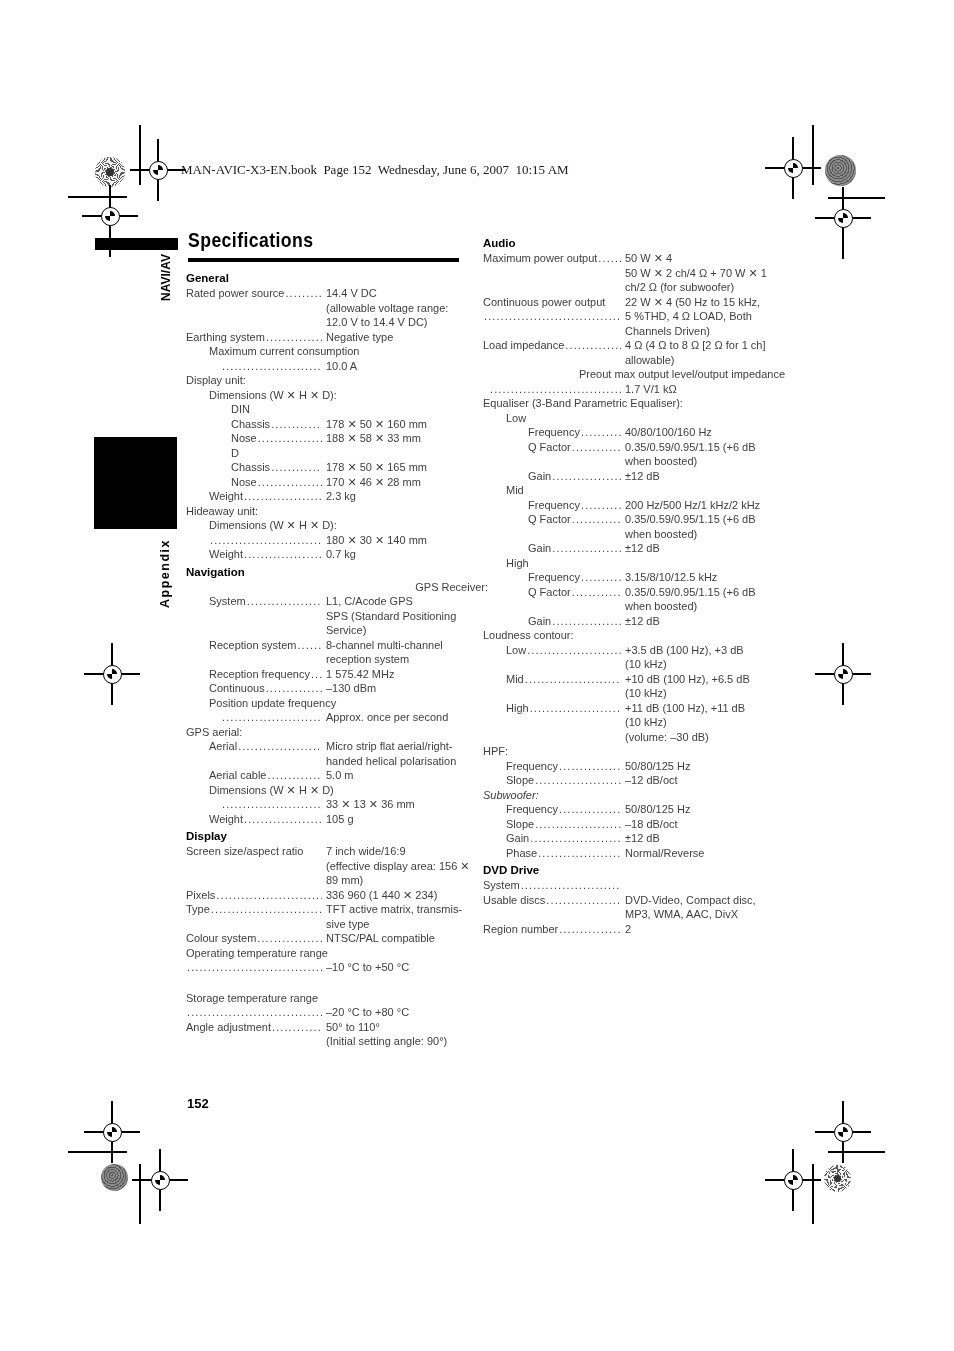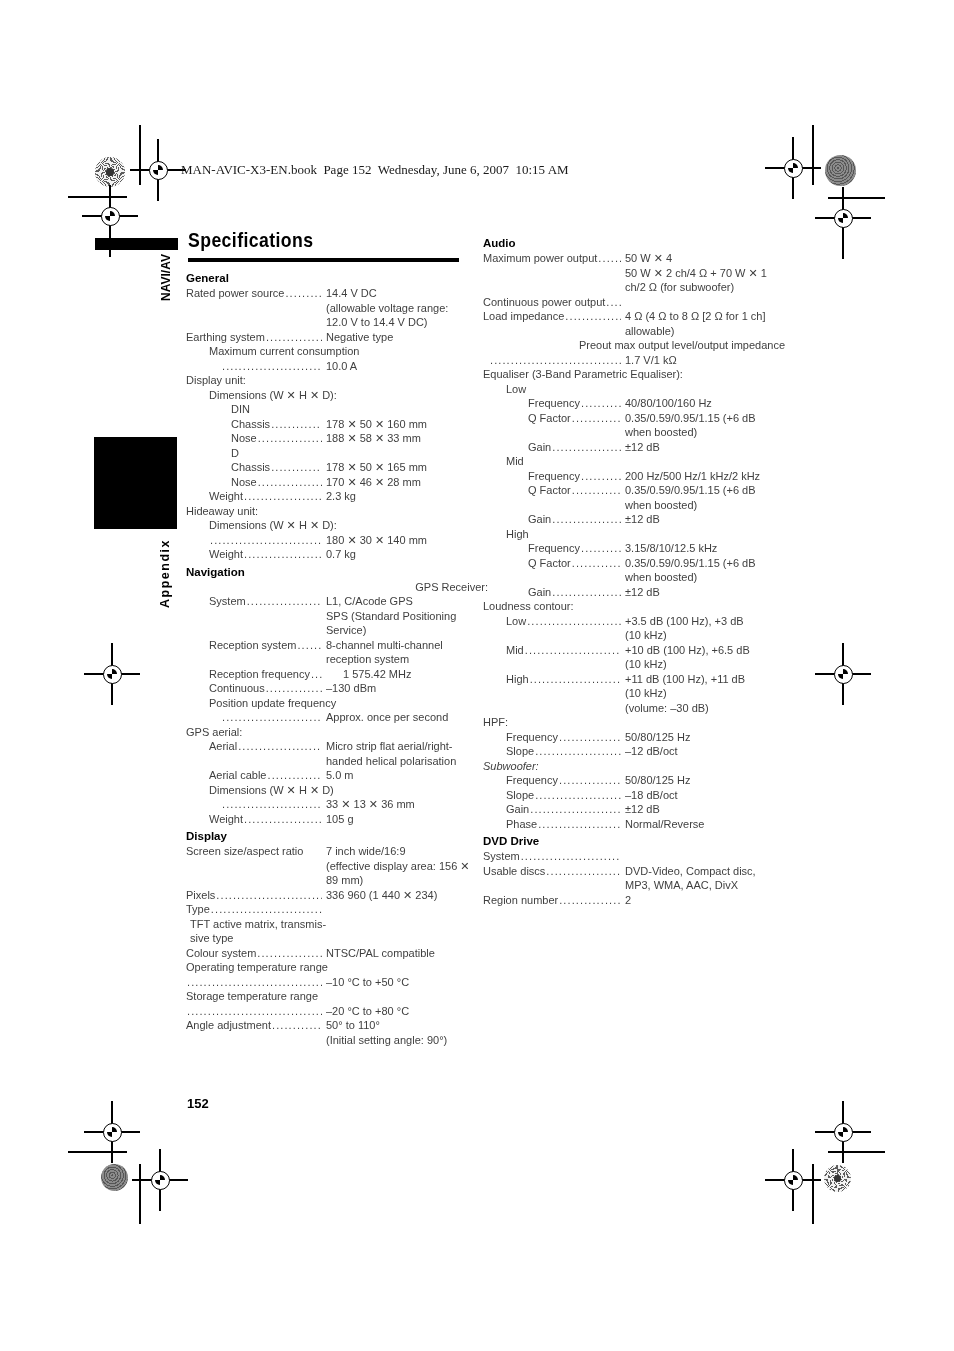--- a/index.html
+++ b/index.html
@@ -287,21 +287,21 @@
       <div class="row" style="padding-left: 23px;">
         <span class="lblwrap" style="width: 113px;">
           <span class="lbl">Reception system</span>
           <span class="dots">........................................................................................................................</span>
         </span>
         <span class="val">
           <div>8-channel multi-channel</div>
           <div>reception system</div>
         </span>
       </div>
-      <div class="row" style="padding-left: 23px; gap: 17px;">
+      <div class="row" style="padding-left: 23px;">
         <span class="lblwrap" style="width: 113px;">
           <span class="lbl">Reception frequency</span>
           <span class="dots">........................................................................................................................</span>
         </span>
         <span class="val">
           <div>1 575.42 MHz</div>
         </span>
       </div>
       <div class="row" style="padding-left: 23px;">
         <span class="lblwrap" style="width: 113px;">
@@ -383,21 +383,21 @@
       </div>
       <div class="row" style="padding-left: 0px;">
         <span class="lblwrap" style="width: 136px;">
           <span class="lbl">Pixels</span>
           <span class="dots">........................................................................................................................</span>
         </span>
         <span class="val">
           <div>336 960 (1 440 ✕ 234)</div>
         </span>
       </div>
-      <div class="row" style="padding-left: 0px; flex-direction: column;">
+      <div class="row" style="padding-left: 0px;">
         <span class="lblwrap" style="width: 136px;">
           <span class="lbl">Type</span>
           <span class="dots">........................................................................................................................</span>
         </span>
         <span class="val">
           <div>TFT active matrix, transmis-</div>
           <div>sive type</div>
         </span>
       </div>
       <div class="row" style="padding-left: 0px;">
@@ -414,21 +414,21 @@
       </div>
       <div class="row" style="padding-left: 0px;">
         <span class="lblwrap" style="width: 136px;">
           <span class="lbl"></span>
           <span class="dots">........................................................................................................................</span>
         </span>
         <span class="val">
           <div>–10 °C to +50 °C</div>
         </span>
       </div>
-      <div class="row" style="padding-left: 0px;">
+      <div class="row" style="padding-left: 0px; margin-top: 16px;">
         <span class="lbl">Storage temperature range</span>
       </div>
       <div class="row" style="padding-left: 0px;">
         <span class="lblwrap" style="width: 136px;">
           <span class="lbl"></span>
           <span class="dots">........................................................................................................................</span>
         </span>
         <span class="val">
           <div>–20 °C to +80 °C</div>
         </span>
@@ -453,23 +453,28 @@
           <span class="lbl">Maximum power output</span>
           <span class="dots">........................................................................................................................</span>
         </span>
         <span class="val">
           <div>50 W ✕ 4</div>
           <div>50 W ✕ 2 ch/4 Ω + 70 W ✕ 1</div>
           <div>ch/2 Ω (for subwoofer)</div>
         </span>
       </div>
       <div class="row" style="padding-left: 0px;">
-        <span class="lblwrap" style="width: 138px;">
+        <span class="lblwrap" style="width: 138px; flex-direction: column;">
           <span class="lbl">Continuous power output</span>
           <span class="dots">........................................................................................................................</span>
+        </span>
+        <span class="val">
+          <div>22 W ✕ 4 (50 Hz to 15 kHz,</div>
+          <div>5 %THD, 4 Ω LOAD, Both</div>
+          <div>Channels Driven)</div>
         </span>
       </div>
       <div class="row" style="padding-left: 0px;">
         <span class="lblwrap" style="width: 138px;">
           <span class="lbl">Load impedance</span>
           <span class="dots">........................................................................................................................</span>
         </span>
         <span class="val">
           <div>4 Ω (4 Ω to 8 Ω [2 Ω for 1 ch]</div>
           <div>allowable)</div>

